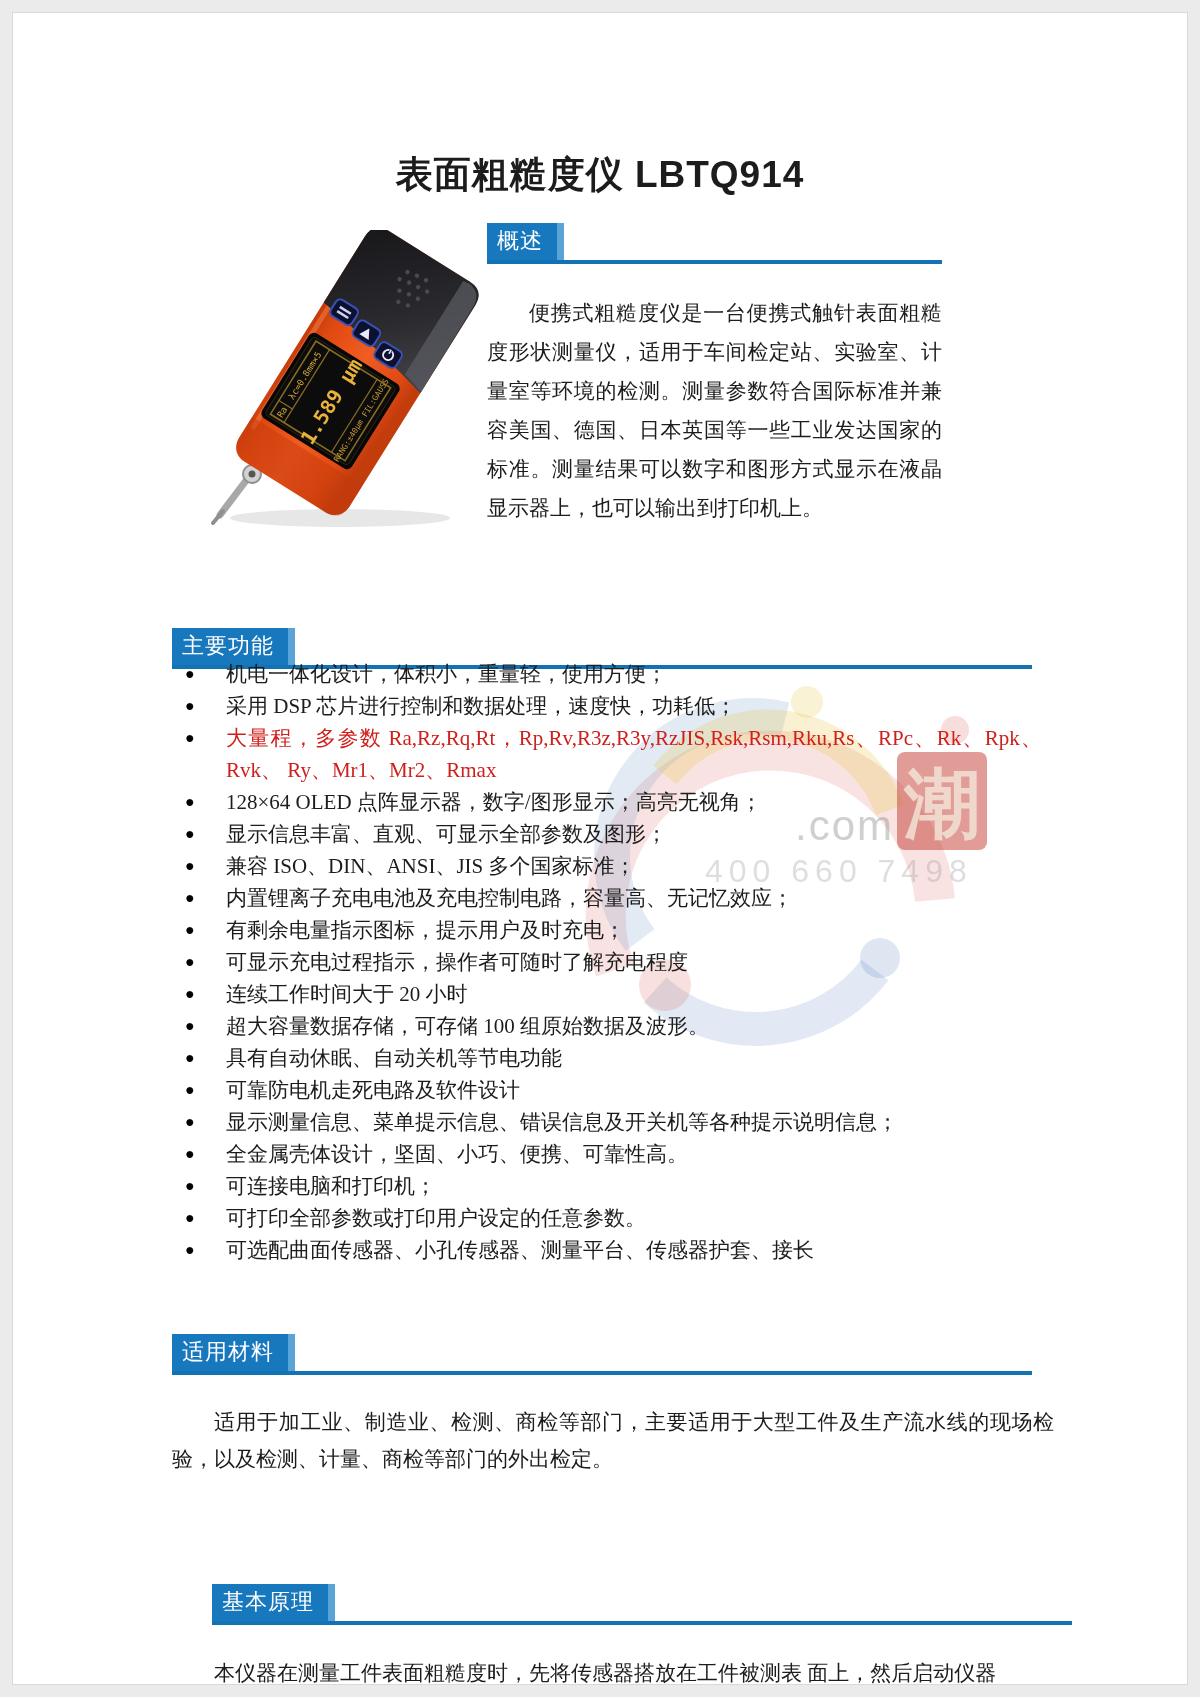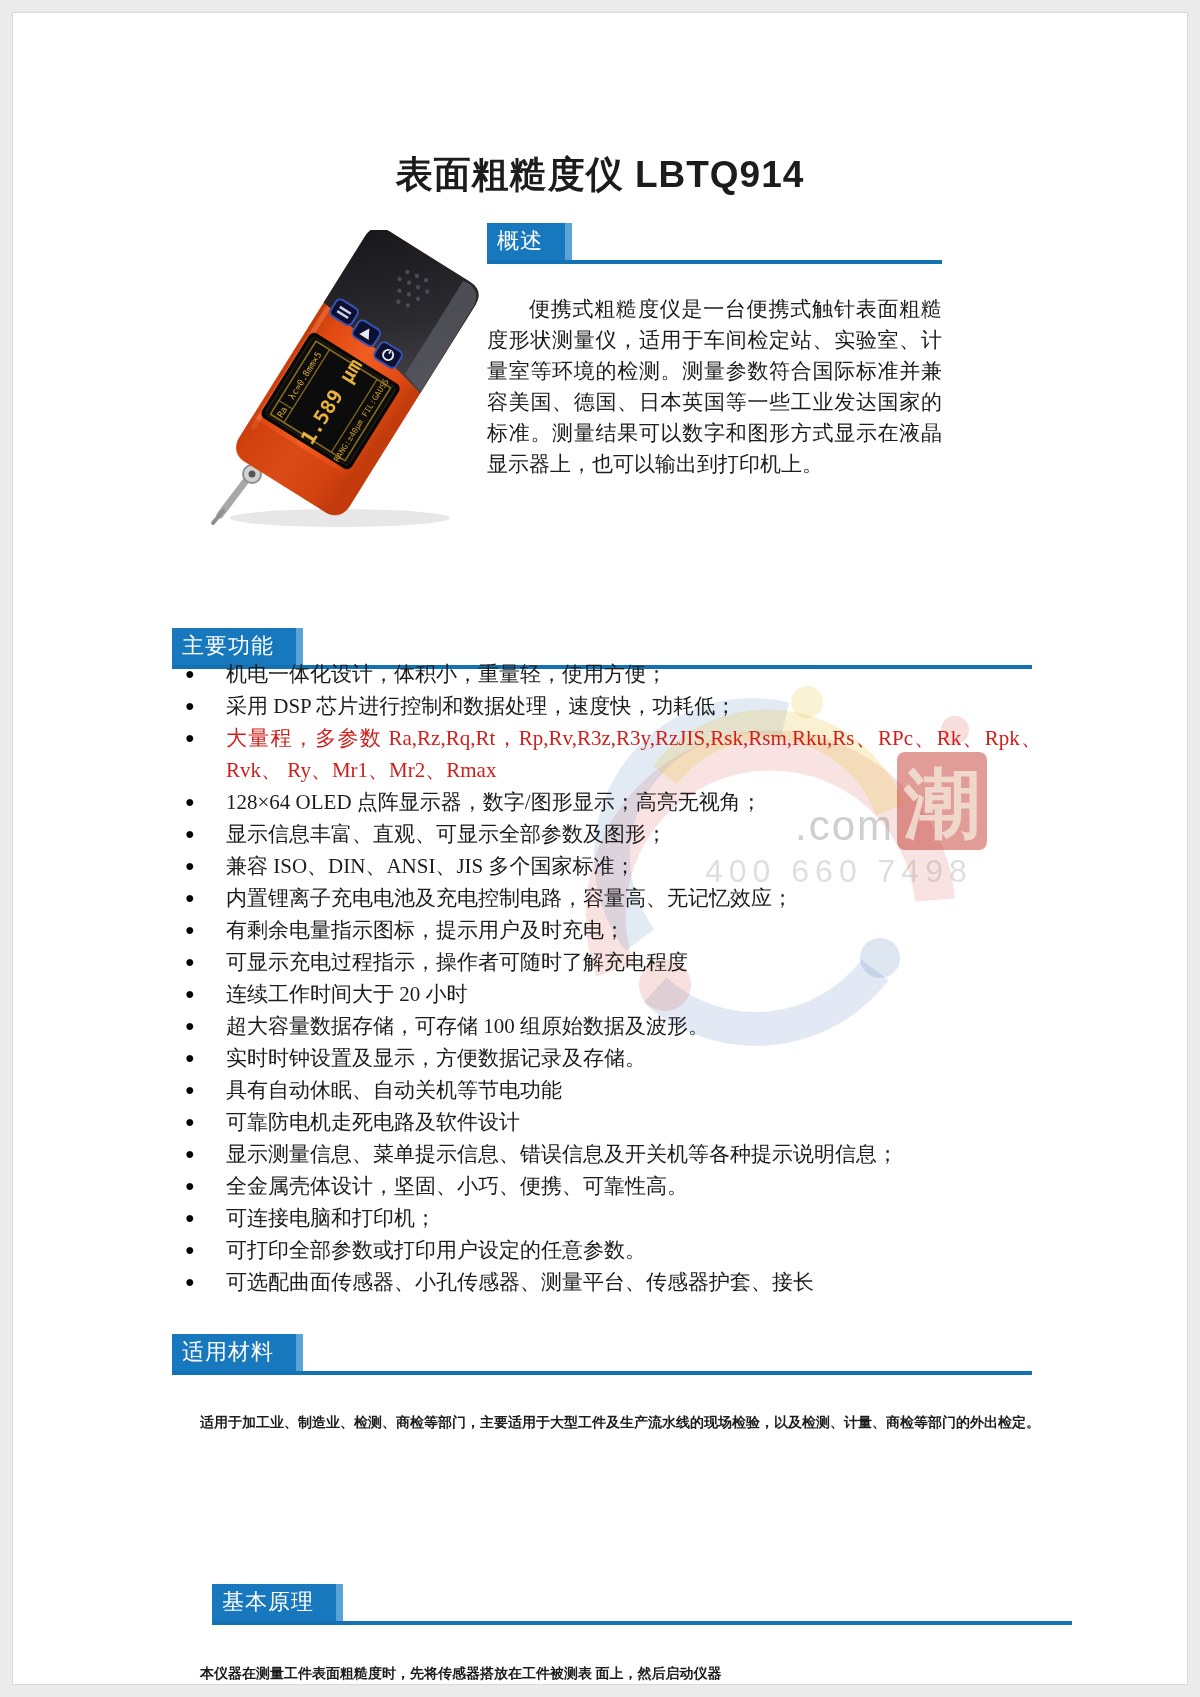--- a/index.html
+++ b/index.html
@@ -7,31 +7,31 @@
   .viewport{position:relative;width:1200px;height:1697px;margin:0 auto;background:#ebebeb;overflow:hidden;}
   .page{position:absolute;left:12px;top:12px;right:12px;bottom:12px;background:#ffffff;border:1px solid #d9d9d9;}
   .layer{position:absolute;z-index:2;}
   .wm{position:absolute;z-index:1;pointer-events:none;}
 
   h1.title{position:absolute;left:0;right:0;top:138px;margin:12px;text-align:center;
     font-family:"Liberation Sans","DejaVu Sans",sans-serif;font-weight:bold;font-size:37px;letter-spacing:1px;z-index:2;}
 
   .sec-head{position:relative;display:flex;align-items:flex-end;border-bottom:4px solid #1272b4;height:38px;}
   .sec-badge{display:inline-block;background:#1778be;color:#ffffff;font-size:22px;line-height:1;
-    padding:7px 22px 8px 10px;border-right:7px solid #59a3d6;letter-spacing:1px;}
+    padding:7px 14px 8px 10px;border-right:7px solid #59a3d6;letter-spacing:1px;}
 
-  .body-text{font-size:21px;line-height:31px;text-align:justify;}
+  .body-text{font-size:21px;line-height:39px;text-align:justify;}
   .indent{text-indent:2em;}
 
   ul.features{list-style:none;margin:8px;padding:0;font-size:21px;line-height:32px;}
   ul.features li{position:relative;padding-left:46px;text-align:justify;}
   ul.features li::before{content:"●";position:absolute;left:5px;top:0;font-size:16px;color:#000;}
   ul.features li.red{color:#cf1f1b;}
 
-  .para-wide{font-size:14px;line-height:37px;text-align:justify;font-weight:bold;}
+  .para-wide{font-size:21px;line-height:37px;text-align:justify;}
 </style>
 </head>
 <body>
 
 <div class="viewport">
   <div class="page"></div>
 
   <svg class="wm" style="left:545px;top:640px;" width="480" height="440" viewBox="0 0 480 440">
     <path d="M70 330 A165 165 0 1 1 390 260" stroke="#d9534a" stroke-width="40" fill="none" opacity="0.16"></path>
     <path d="M95 300 A140 140 0 0 1 240 80" stroke="#6f94c8" stroke-width="36" fill="none" opacity="0.20"></path>
@@ -140,21 +140,20 @@
     <li>采用 DSP 芯片进行控制和数据处理，速度快，功耗低；</li>
     <li class="red">大量程，多参数 Ra,Rz,Rq,Rt，Rp,Rv,R3z,R3y,RzJIS,Rsk,Rsm,Rku,Rs、RPc、Rk、Rpk、Rvk、 Ry、Mr1、Mr2、Rmax</li>
     <li>128×64 OLED 点阵显示器，数字/图形显示；高亮无视角；</li>
     <li>显示信息丰富、直观、可显示全部参数及图形；</li>
     <li>兼容 ISO、DIN、ANSI、JIS 多个国家标准；</li>
     <li>内置锂离子充电电池及充电控制电路，容量高、无记忆效应；</li>
     <li>有剩余电量指示图标，提示用户及时充电；</li>
     <li>可显示充电过程指示，操作者可随时了解充电程度</li>
     <li>连续工作时间大于 20 小时</li>
     <li>超大容量数据存储，可存储 100 组原始数据及波形。</li>
-    <li>实时时钟设置及显示，方便数据记录及存储。</li>
     <li>具有自动休眠、自动关机等节电功能</li>
     <li>可靠防电机走死电路及软件设计</li>
     <li>显示测量信息、菜单提示信息、错误信息及开关机等各种提示说明信息；</li>
     <li>全金属壳体设计，坚固、小巧、便携、可靠性高。</li>
     <li>可连接电脑和打印机；</li>
     <li>可打印全部参数或打印用户设定的任意参数。</li>
     <li>可选配曲面传感器、小孔传感器、测量平台、传感器护套、接长</li>
   </ul>
 
   <div class="layer" style="left:172px;top:1333px;width:860px;">

